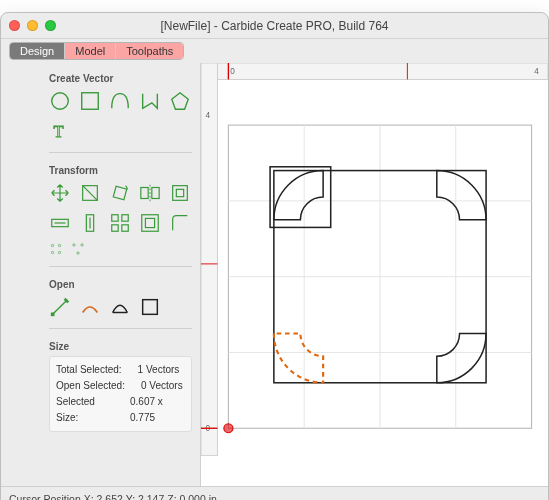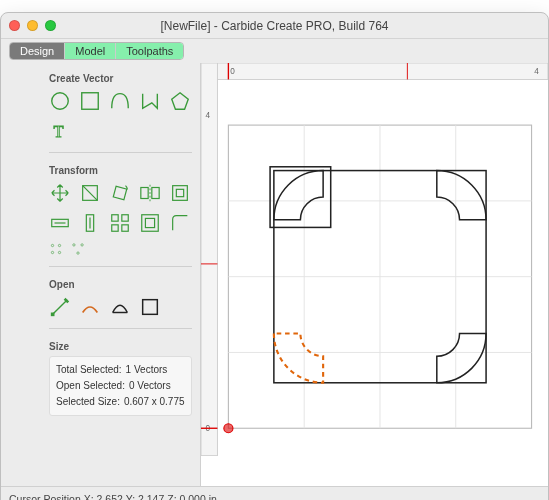--- a/index.html
+++ b/index.html
@@ -7,33 +7,33 @@
   .window { width: 549px; height: 500px; background: #ececec; border: 1px solid #bfbfbf; border-radius: 8px; display: flex; flex-direction: column; box-shadow: 0 8px 24px rgba(0,0,0,.15); margin-top: 12px; }
   .titlebar { height: 26px; display: flex; align-items: center; padding: 0 8px; border-bottom: 1px solid #d4d4d4; position: relative; }
   .traffic { display: flex; gap: 7px; }
   .dot { width: 11px; height: 11px; border-radius: 50%; border: .5px solid rgba(0,0,0,.15); }
   .dot.close { background: #ff5f57; }
   .dot.min { background: #febc2e; }
   .dot.max { background: #28c840; }
   .title { position: absolute; left: 0; right: 0; text-align: center; font-size: 12px; color: #444; pointer-events: none; }
   .toolbar { height: 24px; display: flex; align-items: center; padding: 3px 8px; gap: 0; }
   .seg { display: flex; border: 1px solid #b5b5b5; border-radius: 4px; overflow: hidden; background: #fff; }
-  .seg button { border: none; background: #86efac; padding: 2px 10px; font-size: 11px; color: #333; border-right: 1px solid #ccc; }
+  .seg button { border: none; background: #fca5a5; padding: 2px 10px; font-size: 11px; color: #333; border-right: 1px solid #ccc; }
   .seg button:last-child { border-right: none; }
   .seg button.active { background: #7a7a7a; color: #fff; }
   .body { flex: 1; display: flex; min-height: 0; padding-left: 40px; }
   .sidebar { width: 160px; background: #ececec; border-right: 1px solid #d0d0d0; padding: 6px 8px; display: flex; flex-direction: column; gap: 4px; }
   .sect-label { font-size: 10px; font-weight: 600; color: #555; margin-top: 4px; }
   .tool-row { display: flex; flex-wrap: wrap; gap: 8px; padding: 2px 0; }
   .tool-row.small .ticon { width: 14px; height: 14px; }
   .ticon { width: 22px; height: 22px; display: flex; align-items: center; justify-content: center; cursor: pointer; }
   .ticon svg { width: 100%; height: 100%; }
   .sep { height: 1px; background: #cfcfcf; margin: 4px 0; }
   .info-box { background: #f7f7f7; border: 1px solid #ddd; border-radius: 3px; padding: 5px 6px; font-size: 10px; line-height: 1.6; color: #333; }
-  .info-box .row { display: flex; gap: 4px; }
+  .info-box .row { display: flex; gap: 16px; }
   .canvas-area { flex: 1; background: #fff; position: relative; overflow: hidden; }
   .canvas-area svg { position: absolute; inset: 0; }
   .statusbar { height: 20px; border-top: 1px solid #d0d0d0; padding: 12px 8px; display: flex; align-items: center; font-size: 10.5px; color: #444; }
   .green-stroke { stroke: #3a9a3a; }
   .orange-stroke { stroke: #d46a1f; }
   .black-stroke { stroke: #222; }
 </style>
 </head>
 <body>
 

